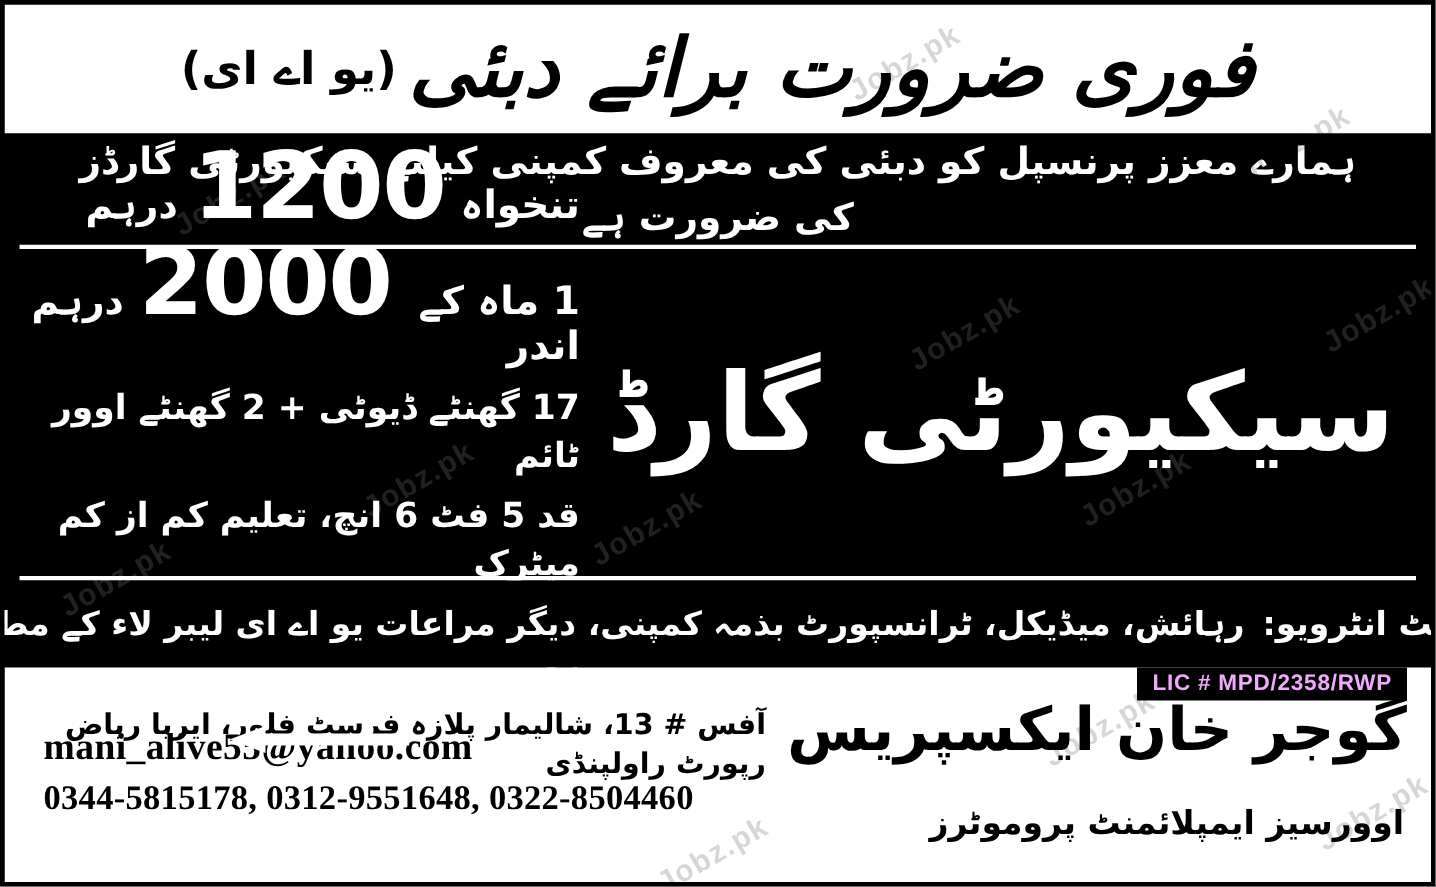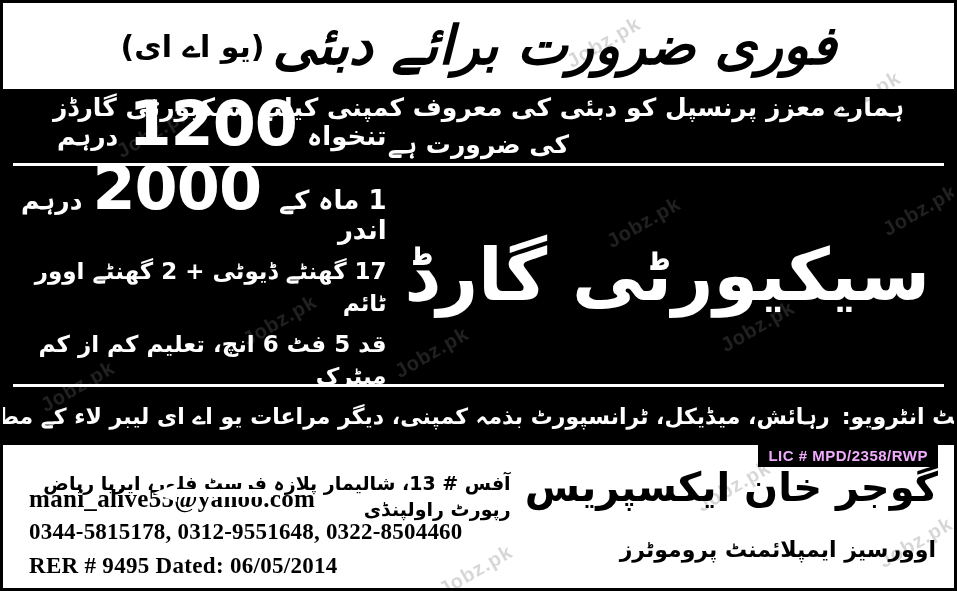--- a/index.html
+++ b/index.html
@@ -323,21 +323,20 @@
     <div class="agency-line">
       <div class="agency-name">گوجر خان ایکسپریس</div>
       <div class="agency-addr">آفس # 13، شالیمار پلازہ فرسٹ فلور، ایریا ریاض رپورٹ راولپنڈی</div>
     </div>
 
     <div class="agency-sub">اوورسیز ایمپلائمنٹ پروموٹرز</div>
 
     <div class="contacts">
       <div class="email">mani_alive55@yahoo.com</div>
       <div class="phones">0344-5815178, 0312-9551648, 0322-8504460</div>
-      <div class="rer">RER # 9495  Dated:  06/05/2014</div>
     </div>
   </div>
 
   <div class="watermarks">
     <div class="wm dark" style="left:560px; top:28px;">Jobz.pk</div>
     <div class="wm dark" style="left:820px; top:82px;">Jobz.pk</div>
     <div class="wm" style="left:110px; top:118px;">Jobz.pk</div>
     <div class="wm" style="left:600px; top:208px;">Jobz.pk</div>
     <div class="wm" style="left:876px; top:196px;">Jobz.pk</div>
     <div class="wm" style="left:236px; top:306px;">Jobz.pk</div>

